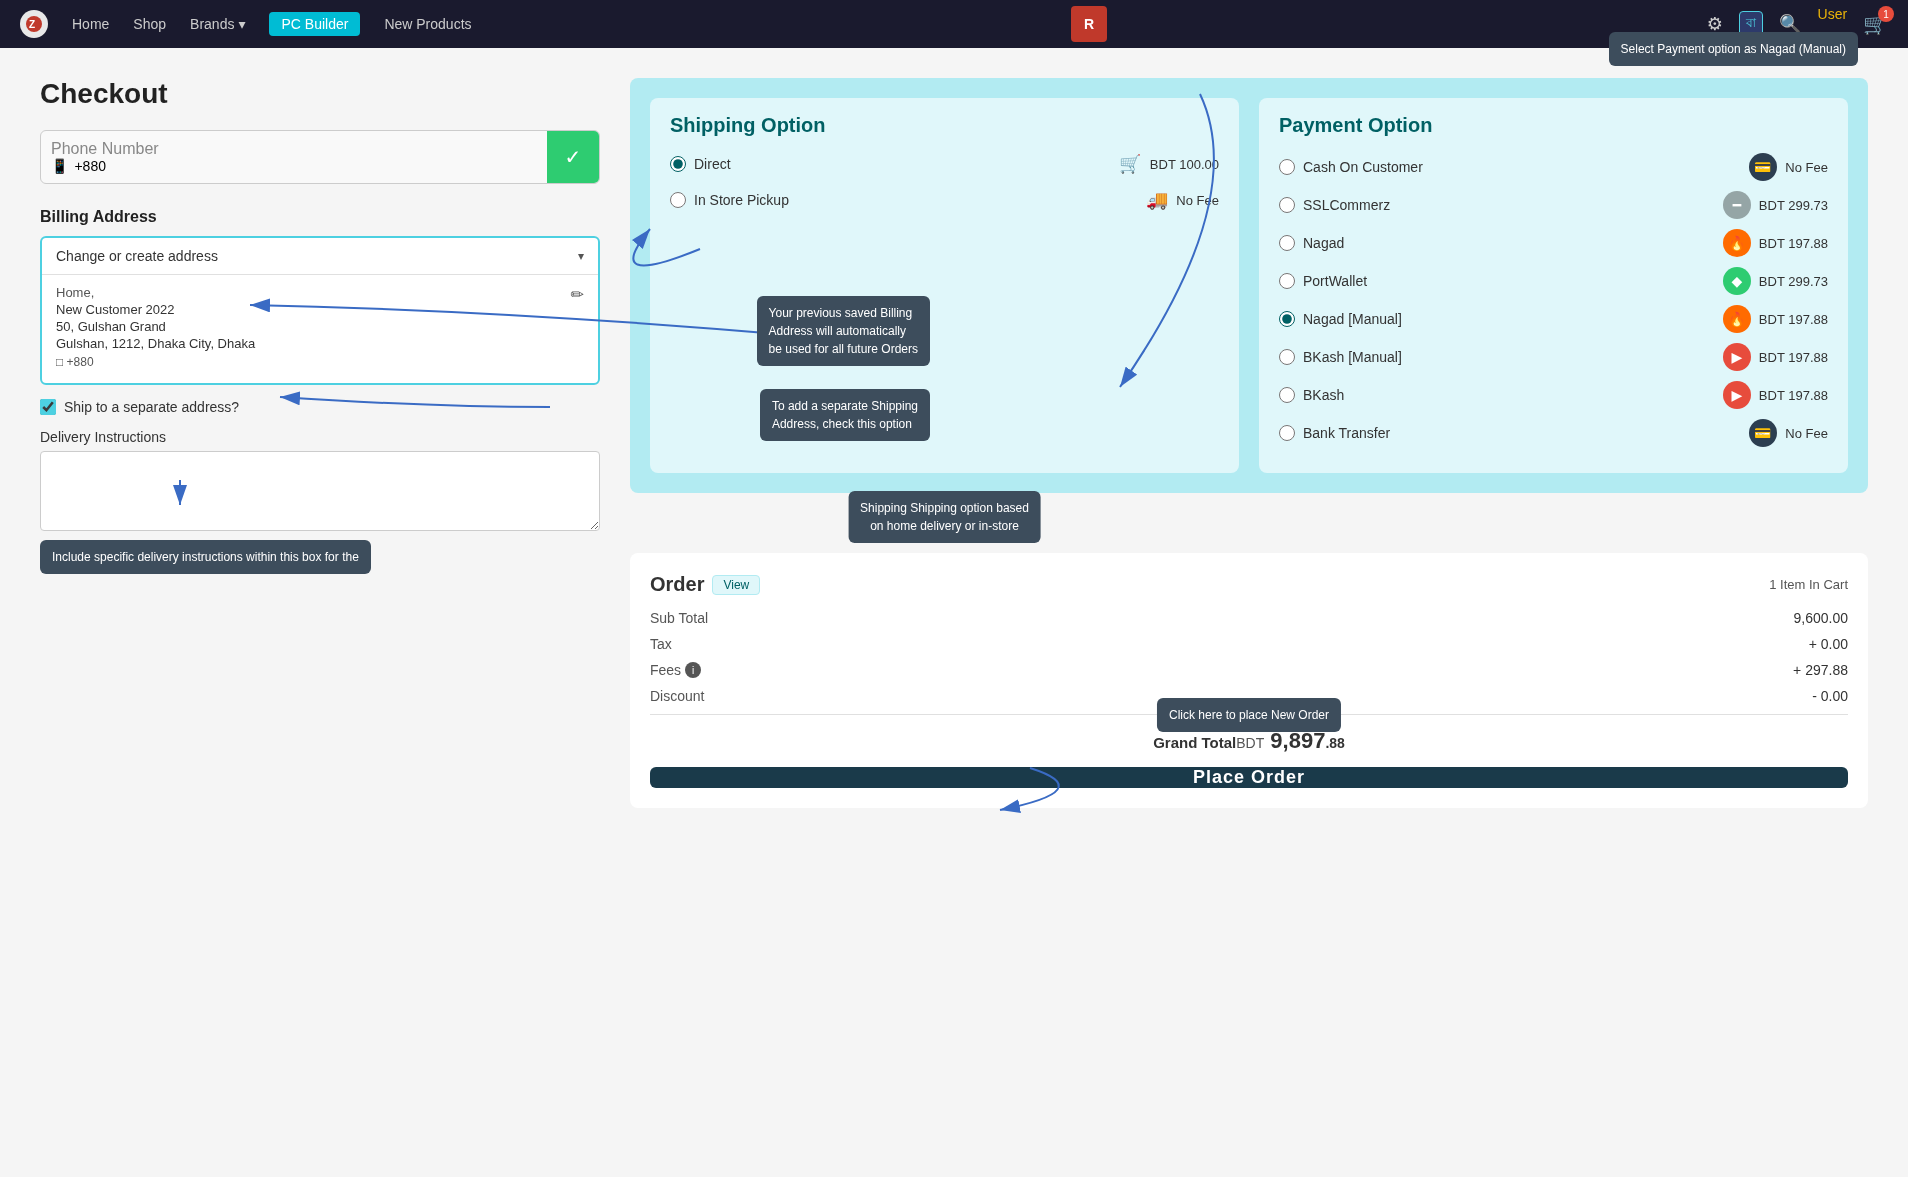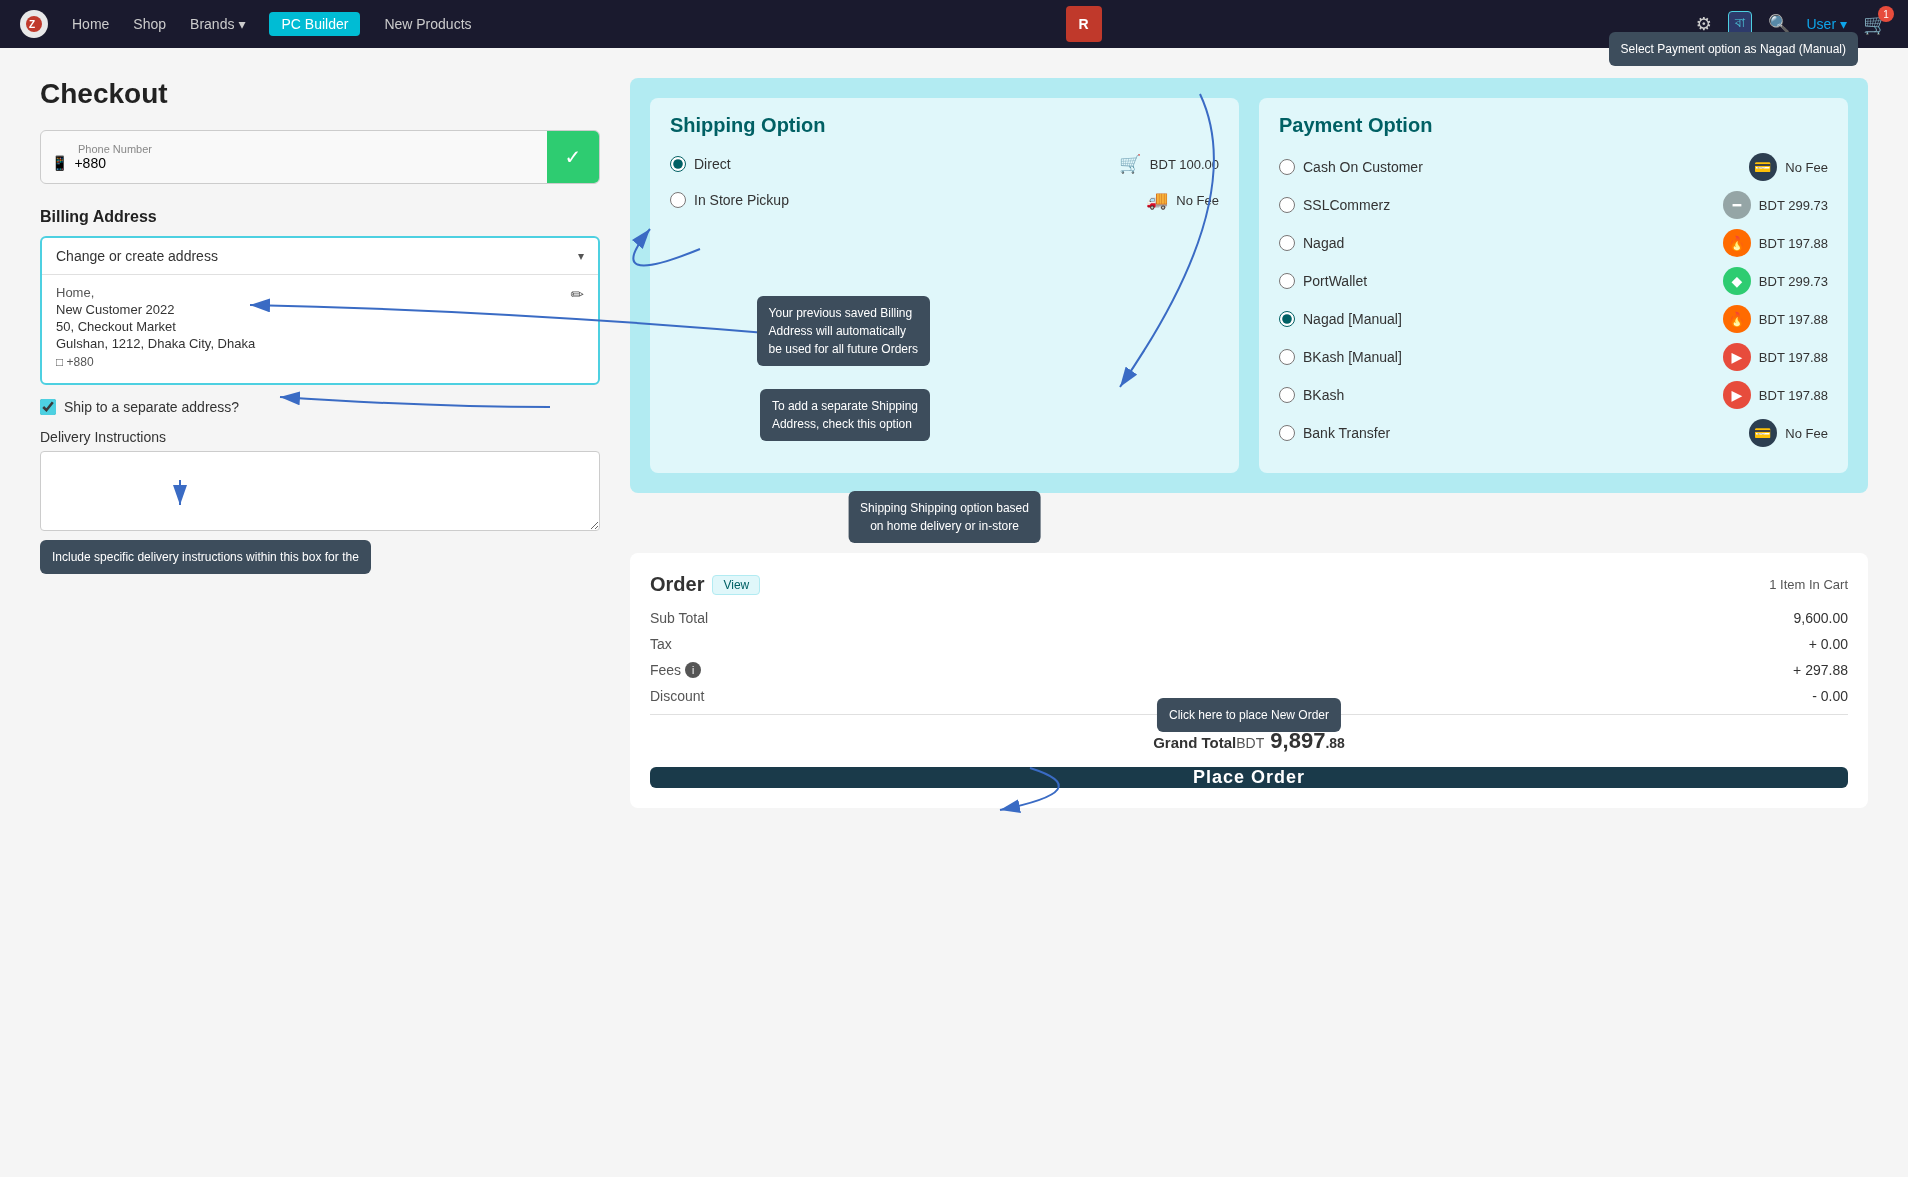--- a/index.html
+++ b/index.html
@@ -57,23 +57,24 @@
     .nav-lang {
       background: #2d3a6b;
       color: #4dd0e1;
       border: 1px solid #4dd0e1;
       border-radius: 4px;
       padding: 2px 6px;
       font-size: 12px;
       cursor: pointer;
     }
     .nav-user {
-      color: #0ea5e9;
+      color: #eab308;
       display: flex; align-items: center; gap: 4px;
       cursor: pointer;
+      flex-direction: column;
     }
     .cart-icon {
       position: relative;
       color: #ccc;
       font-size: 20px;
       cursor: pointer;
     }
     .cart-badge {
       position: absolute;
       top: -6px; right: -6px;
@@ -115,23 +116,22 @@
       margin-bottom: 24px;
       background: #f9f9f9;
     }
     .phone-label-area {
       display: flex;
       flex-direction: column;
       padding: 6px 10px;
       flex: 1;
     }
     .phone-label {
-      font-size: 11px;
+      font-size: 16px;
       color: #888;
-      margin-left: 27px;
     }
     .phone-input-row {
       display: flex;
       align-items: center;
       gap: 6px;
     }
     .phone-icon { font-size: 14px; color: #555; }
     .phone-input {
       border: none;
       background: transparent;
@@ -486,21 +486,21 @@
         <div style="position:relative; margin-bottom: 10px;">
           <div class="address-dropdown">
             <div class="dropdown-header">
               <span>Change or create address</span>
               <span class="dropdown-arrow">▾</span>
             </div>
             <div class="dropdown-body">
               <span class="edit-icon">✏</span>
               <div class="address-name">Home,</div>
               <div class="address-line">New Customer 2022</div>
-              <div class="address-line">50, Checkout Market</div>
+              <div class="address-line">50, Gulshan Grand</div>
               <div class="address-line">Gulshan, 1212, Dhaka City, Dhaka</div>
               <div class="address-phone">□ +880</div>
             </div>
           </div>
 
           <div style="position:absolute; top: 60px; right: -330px; z-index:10;">
             <div class="annot-tooltip" style="white-space: pre-line; margin-left: 32px;">Your previous saved Billing
 Address will automatically
 be used for all future Orders</div>
           </div>

